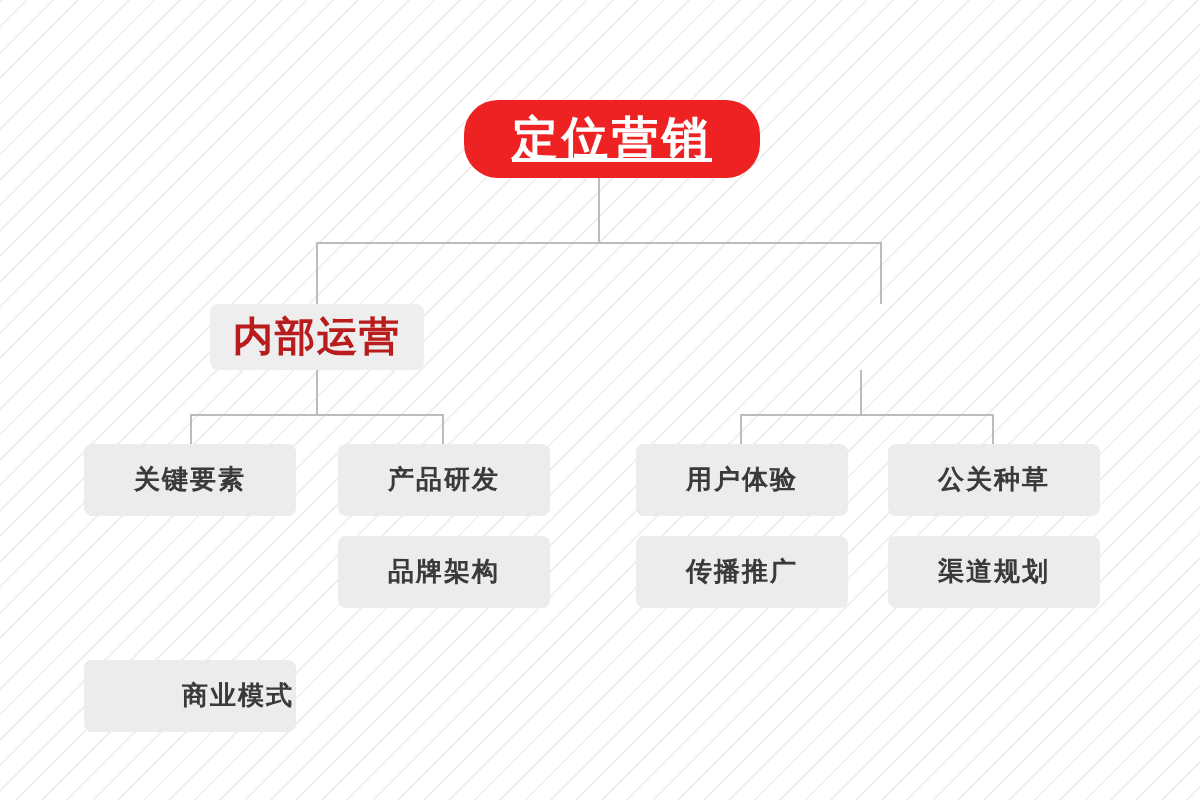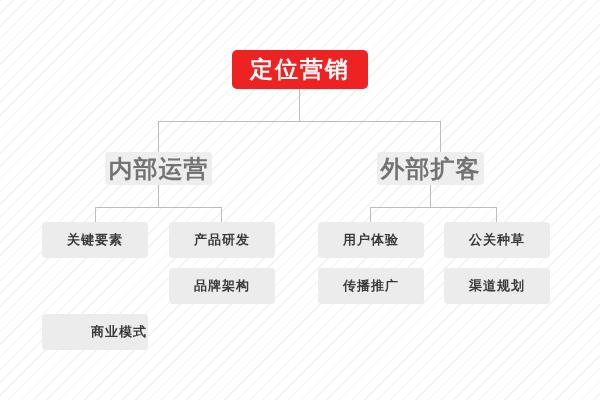--- a/index.html
+++ b/index.html
@@ -44,35 +44,36 @@
     align-items: center;
     justify-content: center;
     box-sizing: border-box;
     white-space: nowrap;
     letter-spacing: 1px;
   }
 
   .node-root {
     background: #ee2222;
     color: #ffffff;
-    border-radius: 5px;
+    border-radius: 17px;
     font-size: 23px;
     font-weight: bold;
     left: 232px;
     top: 50px;
-    width: 136px;
+    width: 148px;
     height: 39px;
     letter-spacing: 2px;
+    text-decoration: underline;
   }
 
   .node-branch {
     background: #eeeeee;
-    color: #737373;
+    color: #b91c1c;
     border-radius: 4px;
-    font-size: 24px;
+    font-size: 20px;
     font-weight: bold;
     height: 33px;
     top: 152px;
   }
   .node-branch.b-left  { left: 105px; width: 107px; }
   .node-branch.b-right { left: 377px; width: 107px; }
 
   .node-leaf {
     background: #ececec;
     color: #3a3a3a;
@@ -85,38 +86,37 @@
 
   
   .col-1 { left: 42px; }
   .col-2 { left: 169px; }
   .col-3 { left: 318px; }
   .col-4 { left: 444px; }
 
   
   .row-1 { top: 222px; }
   .row-2 { top: 268px; }
-  .row-3 { top: 314px; padding-left: 48px; }
+  .row-3 { top: 330px; padding-left: 48px; }
 </style>
 </head>
 <body>
 
 <div id="chart-canvas">
 
   <div class="node node-root">定位营销</div>
 
   <div class="conn conn-v" style="left:299px; top:89px; height:32px;"></div>
 
   <div class="conn conn-h" style="left:158px; top:121px; width:283px;"></div>
 
   <div class="conn conn-v" style="left:158px; top:121px; height:31px;"></div>
   <div class="conn conn-v" style="left:440px; top:121px; height:31px;"></div>
 
   <div class="node node-branch b-left">内部运营</div>
-  <div class="node node-branch b-right">外部扩客</div>
 
   <div class="conn conn-v" style="left:158px; top:185px; height:22px;"></div>
   <div class="conn conn-h" style="left:95px; top:207px; width:127px;"></div>
   <div class="conn conn-v" style="left:95px; top:207px; height:15px;"></div>
   <div class="conn conn-v" style="left:221px; top:207px; height:15px;"></div>
 
   <div class="conn conn-v" style="left:430px; top:185px; height:22px;"></div>
   <div class="conn conn-h" style="left:370px; top:207px; width:127px;"></div>
   <div class="conn conn-v" style="left:370px; top:207px; height:15px;"></div>
   <div class="conn conn-v" style="left:496px; top:207px; height:15px;"></div>

